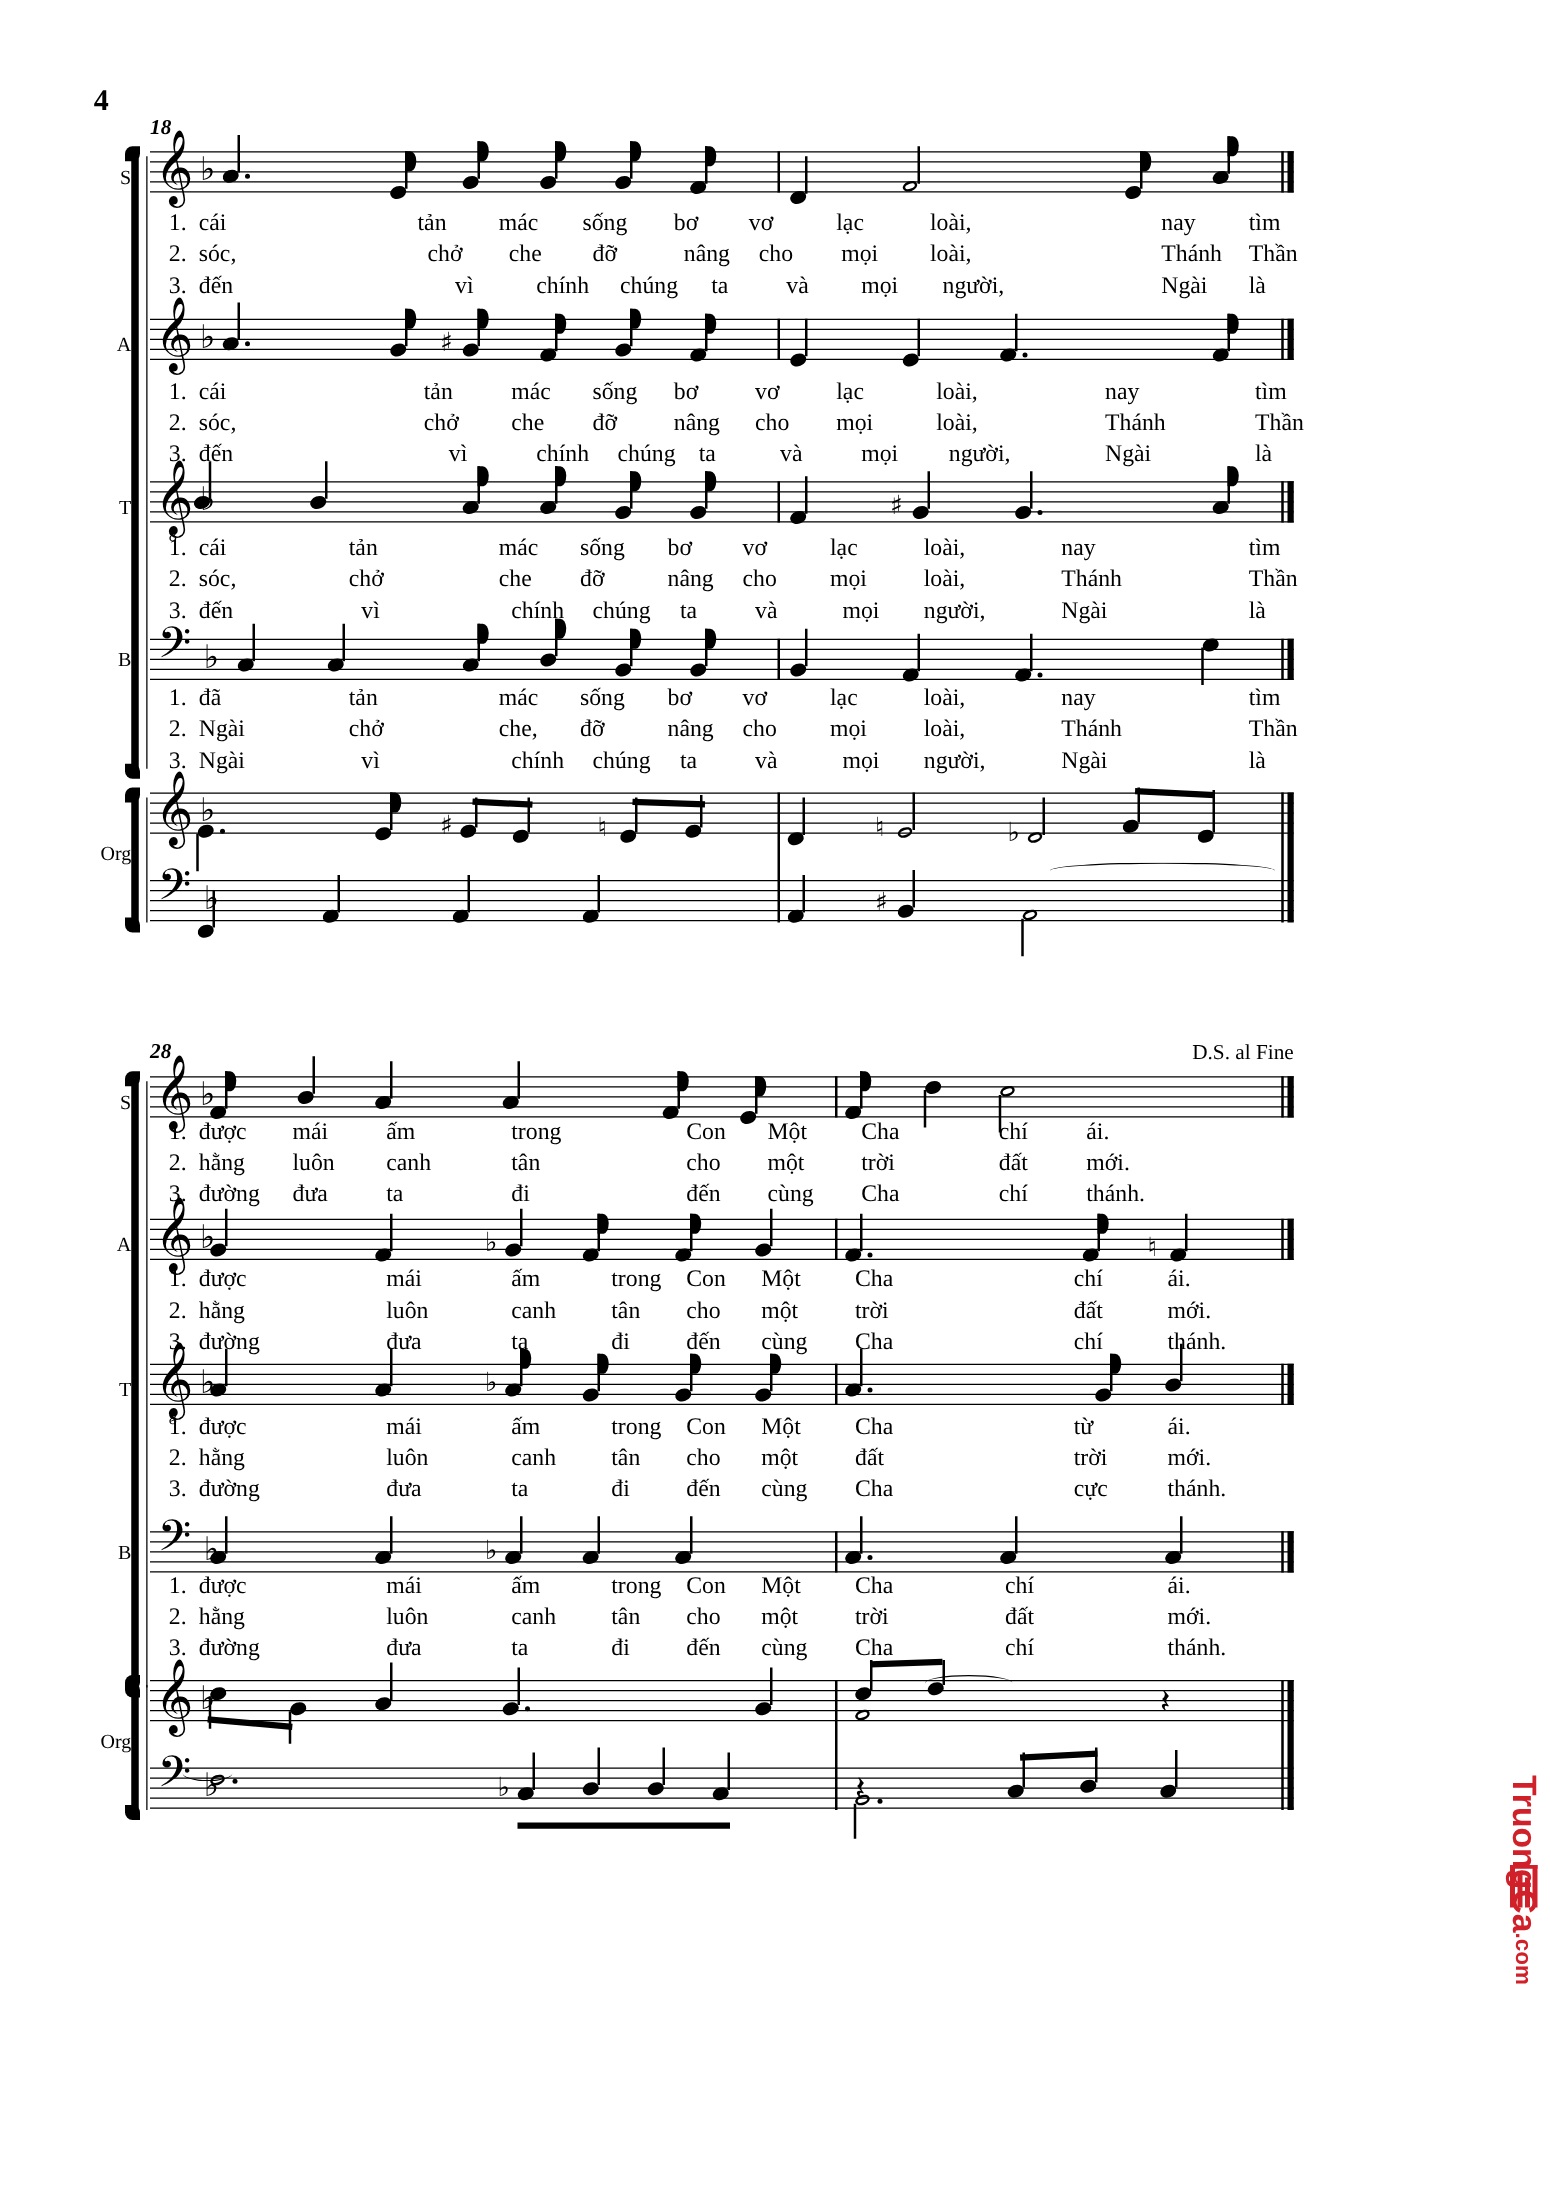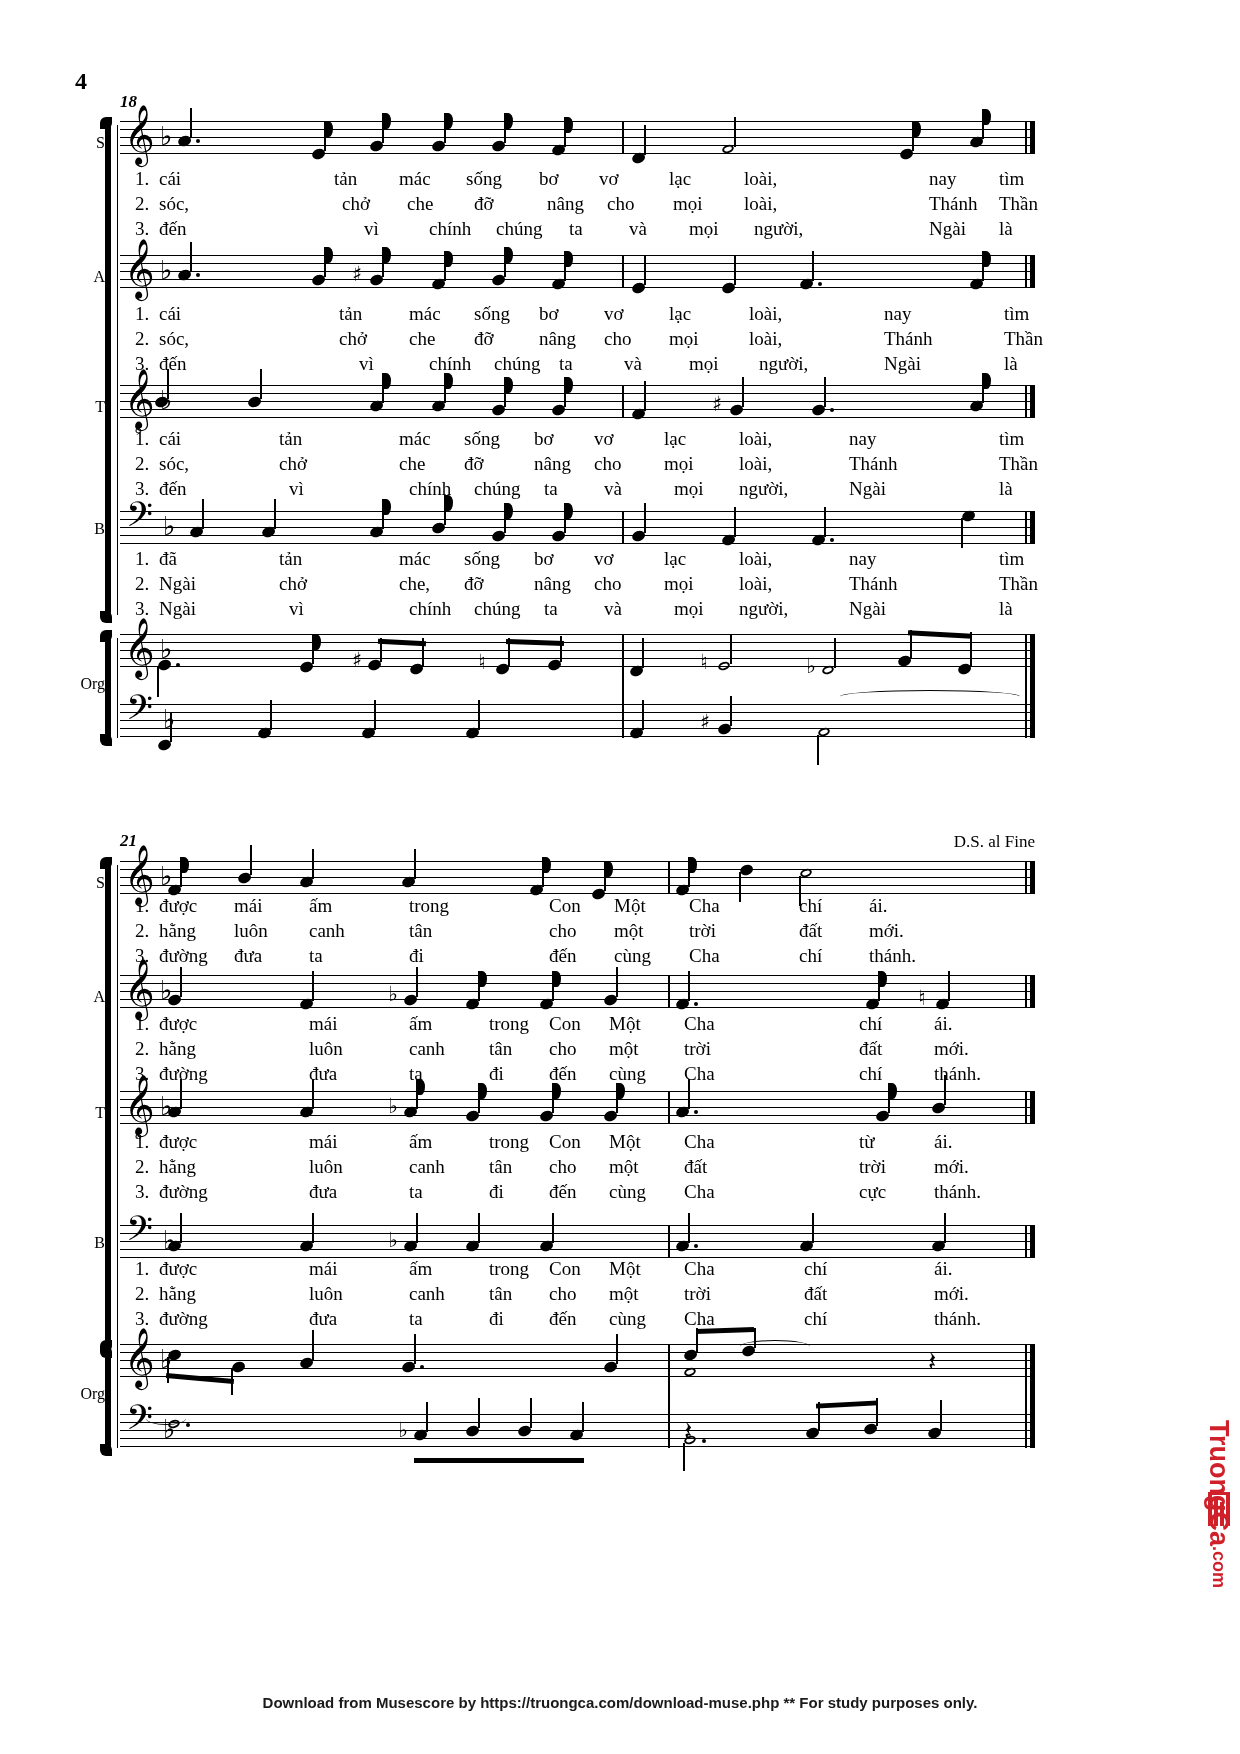--- a/index.html
+++ b/index.html
@@ -702,21 +702,21 @@
       <div class="head open"></div>
         <div class="stem" style="left:-1px;top:7px;height:30px;"></div>
     </div>
     <div class="barline" style="left:622px;top:634px;height:104px;"></div>
     <div class="barline" style="left:1025px;top:634px;height:104px;"></div>
     <div class="barline thick" style="left:1030px;top:634px;height:104px;"></div>
   </div>
 
   <div class="system">
 
-    <div class="meas-num" style="left:120px;top:831px;">21</div>
+    <div class="meas-num" style="left:120px;top:831px;">28</div>
     <div class="direction" style="right:205px;top:832px;">D.S. al Fine</div>
 
     <div class="sys-bracket" style="left:105px;top:865px;height:485px;"></div>
     <div class="sys-thin" style="left:117px;top:865px;height:485px;"></div>
 
     <div class="part-label" style="left:65px;top:874px;">S</div>
     <div class="staff" style="left:120px;right:205px;top:861px;">
       <div class="line"></div>
         <div class="line"></div>
         <div class="line"></div>
@@ -1208,15 +1208,14 @@
       <rect x="8" y="6" width="4" height="28"></rect>
       <rect x="14" y="10" width="4" height="24"></rect>
       <rect x="20" y="0" width="4" height="34"></rect>
       <rect x="2" y="0" width="22" height="3"></rect>
     </g>
   </svg>
   <div class="watermark">
     <span>TruongCa</span><span class="dotcom">.com</span>
   </div>
 
-  <div class="footer">Download from Musescore by https://truongca.com/download-muse.php ** For study purposes only.</div>
 
 </div>
 
 </body></html>

